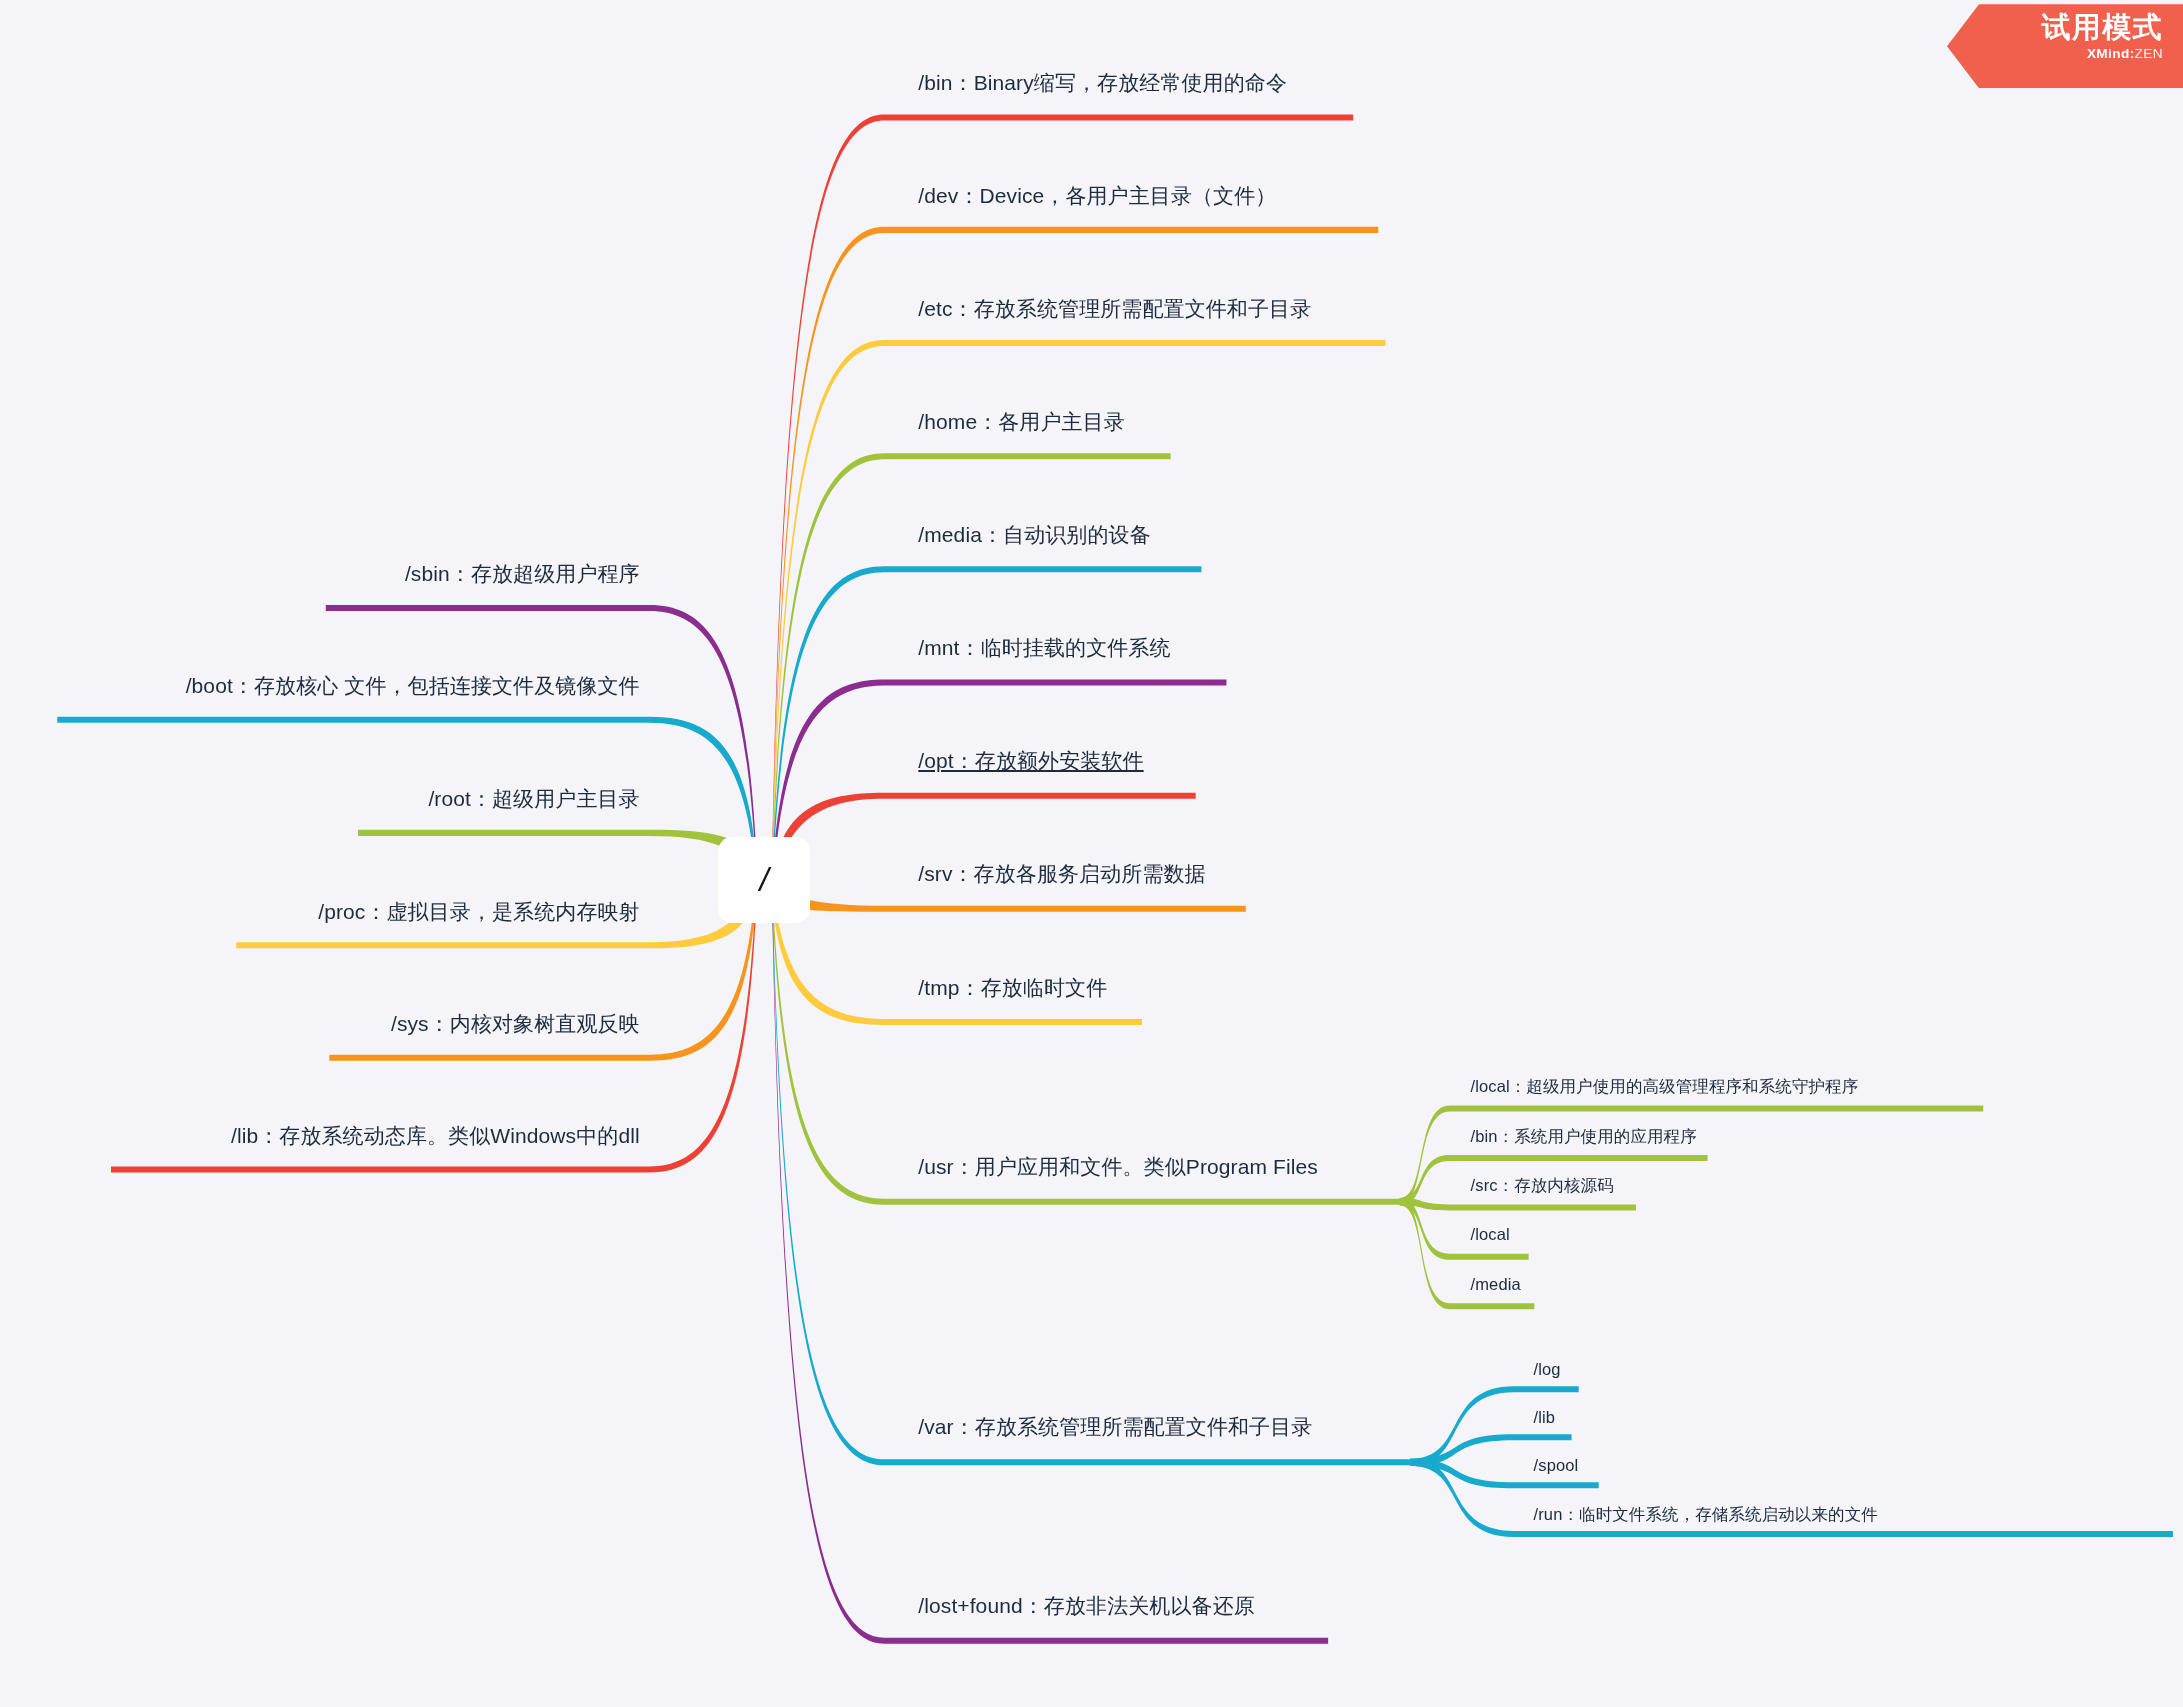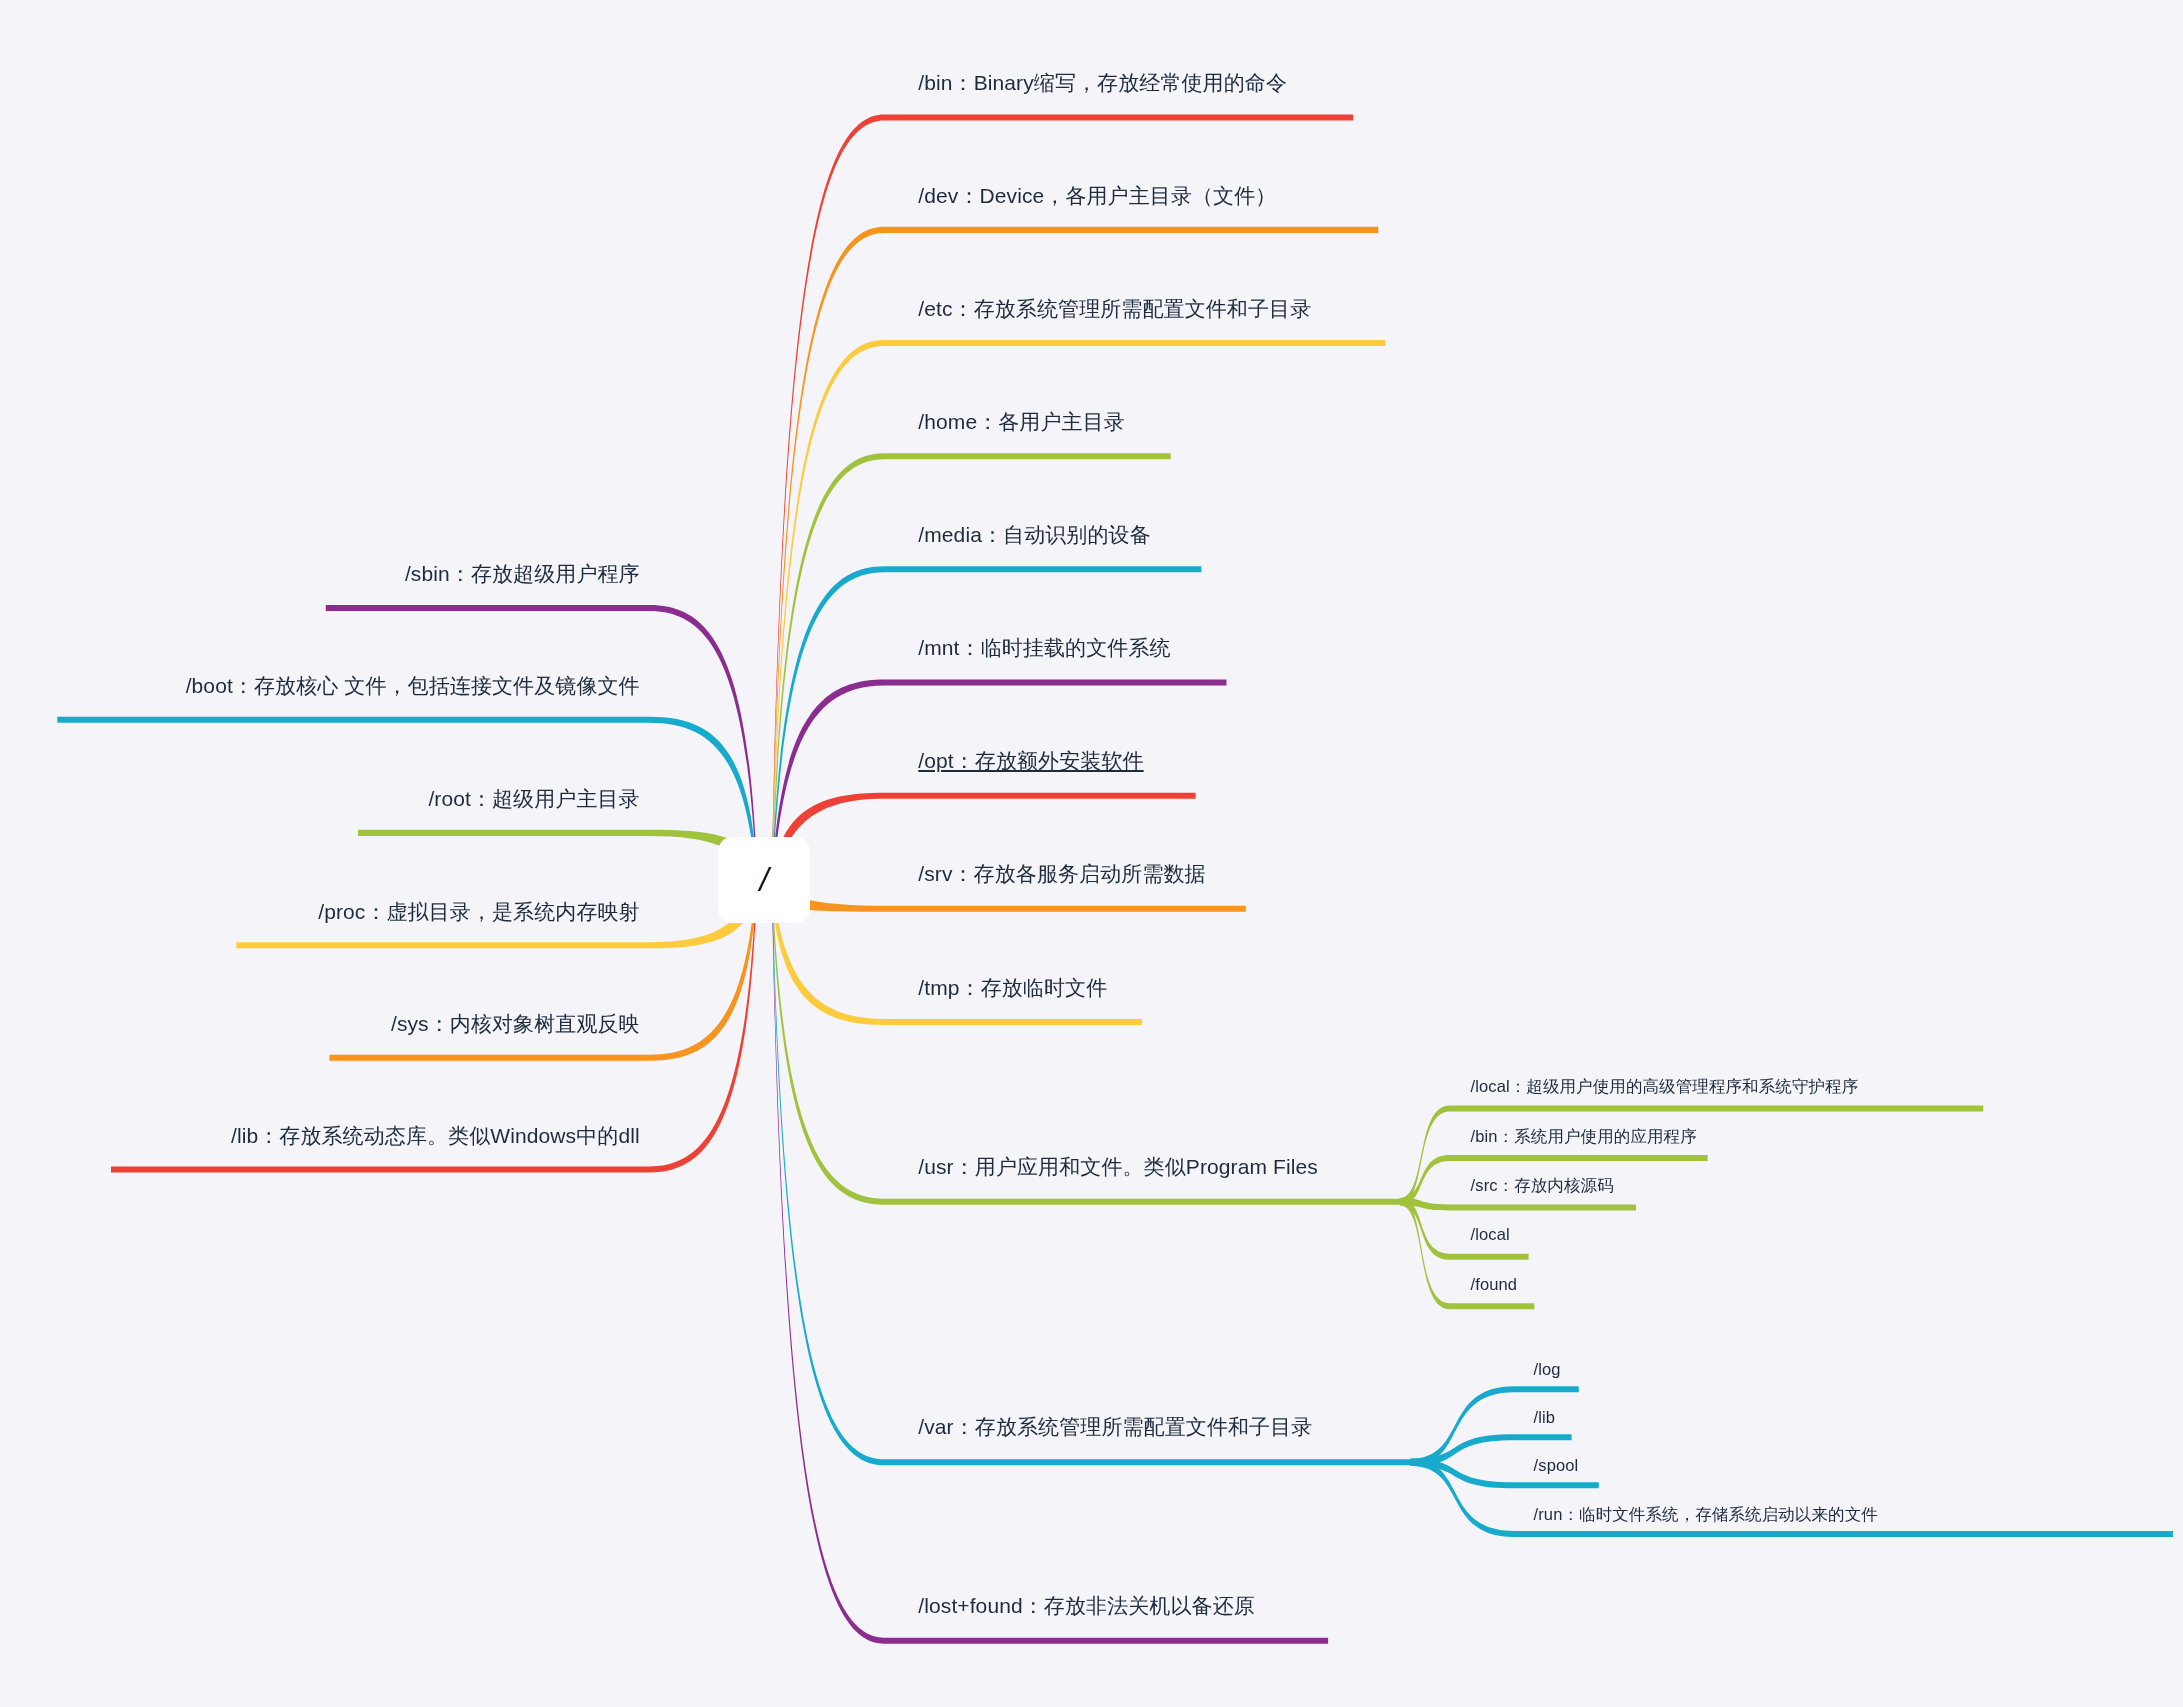--- a/index.html
+++ b/index.html
@@ -126,20 +126,24 @@
       <path d="M 1970 2037 C 2049.75 2037 2013.5 2137.8 2115 2137.8 L 3035 2137.8 L 3035 2146.2 L 2115 2146.2 C 2013.5 2146.2 2049.75 2047 1970 2047 Z" fill="#18aacd"></path>
       <path d="M 1079 1262 C 1094.6 2059.67 1144.52 2286.8 1235 2286.8 L 1855 2286.8 L 1855 2295.2 L 1235 2295.2 C 1144.52 2295.2 1094.6 2076.17 1079 1292 Z" fill="#8b2d8e"></path>
       <path d="M 1055 1168 C 1040.2 914.23 992.84 844.8 907 844.8 L 455 844.8 L 455 853.2 L 907 853.2 C 992.84 853.2 1040.2 930.73 1055 1198 Z" fill="#8b2d8e"></path>
       <path d="M 1055 1186.4 C 1040.2 1039.958 992.84 1000.8 907 1000.8 L 80 1000.8 L 80 1009.2 L 907 1009.2 C 992.84 1009.2 1040.2 1056.458 1055 1216.4 Z" fill="#18aacd"></path>
       <path d="M 1055 1204.8 C 1040.2 1167.246 992.84 1158.8 907 1158.8 L 500 1158.8 L 500 1167.2 L 907 1167.2 C 992.84 1167.2 1040.2 1183.746 1055 1234.8 Z" fill="#a0c23c"></path>
       <path d="M 1055 1223.2 C 1040.2 1293.754 992.84 1315.8 907 1315.8 L 330 1315.8 L 330 1324.2 L 907 1324.2 C 992.84 1324.2 1040.2 1310.254 1055 1253.2 Z" fill="#fdcb3c"></path>
       <path d="M 1055 1241.6 C 1040.2 1420.262 992.84 1472.8 907 1472.8 L 460 1472.8 L 460 1481.2 L 907 1481.2 C 992.84 1481.2 1040.2 1436.762 1055 1271.6 Z" fill="#f7941d"></path>
       <path d="M 1055 1260 C 1040.2 1545.99 992.84 1628.8 907 1628.8 L 155 1628.8 L 155 1637.2 L 907 1637.2 C 992.84 1637.2 1040.2 1562.49 1055 1290 Z" fill="#ee4135"></path>
     </svg>
 
+  <div class="trial-badge">
+    <span class="trial-title">试用模式</span>
+    <span class="trial-sub"><span>XMind</span><span>:</span><span class="zen">ZEN</span></span>
+  </div>
 
   <div class="root-node">
     <span class="root-label">/</span>
   </div>
 
   <div id="topics">
       <div class="topic" style="left: 914px; top: 70px;">
         <span class="txt">/bin：Binary缩写，存放经常使用的命令</span>
       </div>
       <div class="topic" style="left: 914px; top: 183px;">
@@ -175,21 +179,21 @@
       <div class="topic sub" style="left: 1467px; top: 1126px;">
         <span class="txt">/bin：系统用户使用的应用程序</span>
       </div>
       <div class="topic sub" style="left: 1467px; top: 1175px;">
         <span class="txt">/src：存放内核源码</span>
       </div>
       <div class="topic sub" style="left: 1467px; top: 1224px;">
         <span class="txt">/local</span>
       </div>
       <div class="topic sub" style="left: 1467px; top: 1274px;">
-        <span class="txt">/found</span>
+        <span class="txt">/media</span>
       </div>
       <div class="topic" style="left: 914px; top: 1414px;">
         <span class="txt">/var：存放系统管理所需配置文件和子目录</span>
       </div>
       <div class="topic sub" style="left: 1530px; top: 1359px;">
         <span class="txt">/log</span>
       </div>
       <div class="topic sub" style="left: 1530px; top: 1407px;">
         <span class="txt">/lib</span>
       </div>

